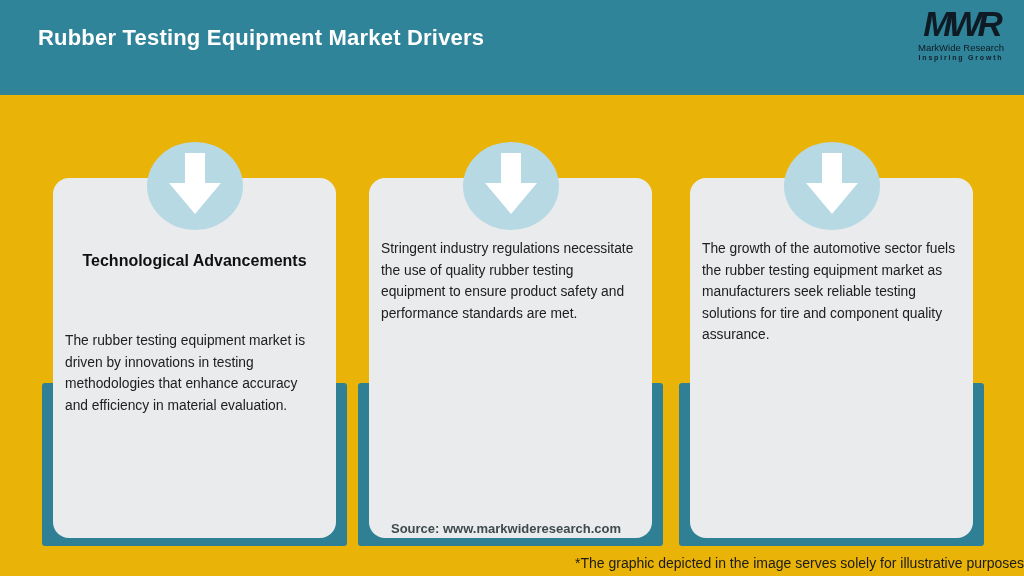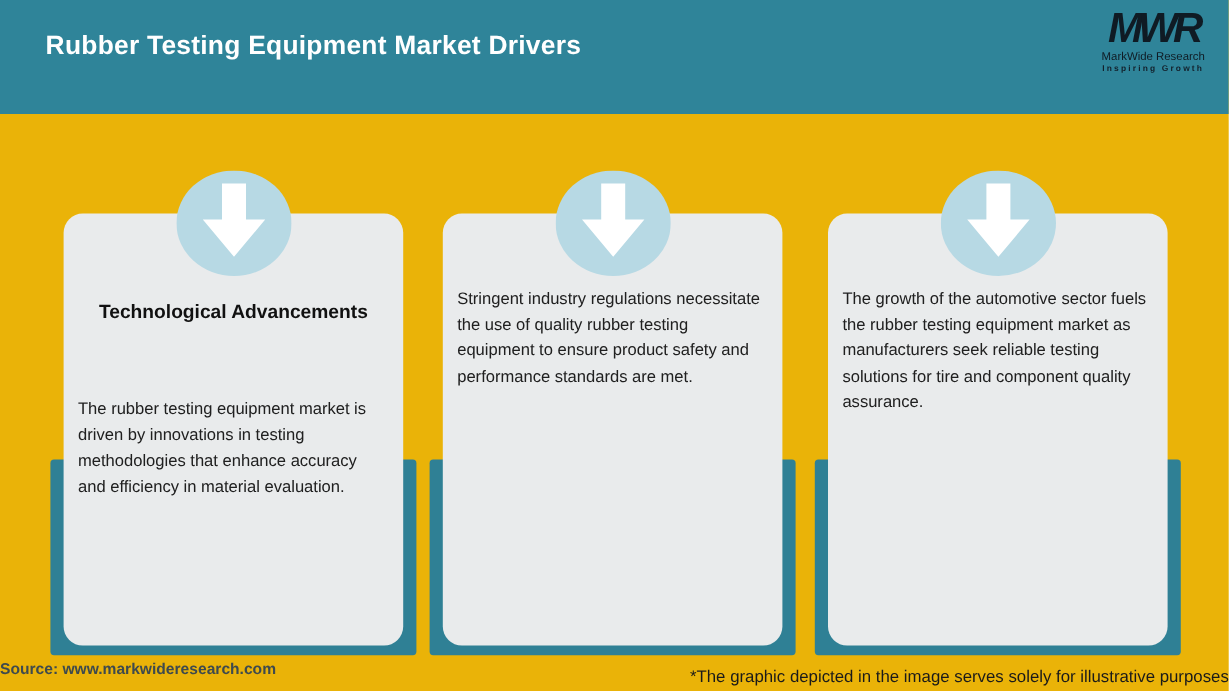--- a/index.html
+++ b/index.html
@@ -45,21 +45,21 @@
     margin:74px 8px 0;font-size:16px;font-weight:bold;
     text-align:center;color:#111111;
   }
   .card-desc{
     margin:60px 0 0;padding:0 12px;
     font-size:13.8px;line-height:21.5px;color:#202020;text-align:left;
   }
 
   
   .source{
-    position:absolute;left:0;top:550px;width:1012px;text-align:left;
+    position:absolute;left:0;top:521px;width:1012px;text-align:center;
     font-size:13px;font-weight:bold;color:#3E4A4E;
   }
   .disclaimer{
     position:absolute;right:0;top:555px;
     font-size:14px;color:#1A1A1A;
   }
 </style>
 </head>
 <body>
 

